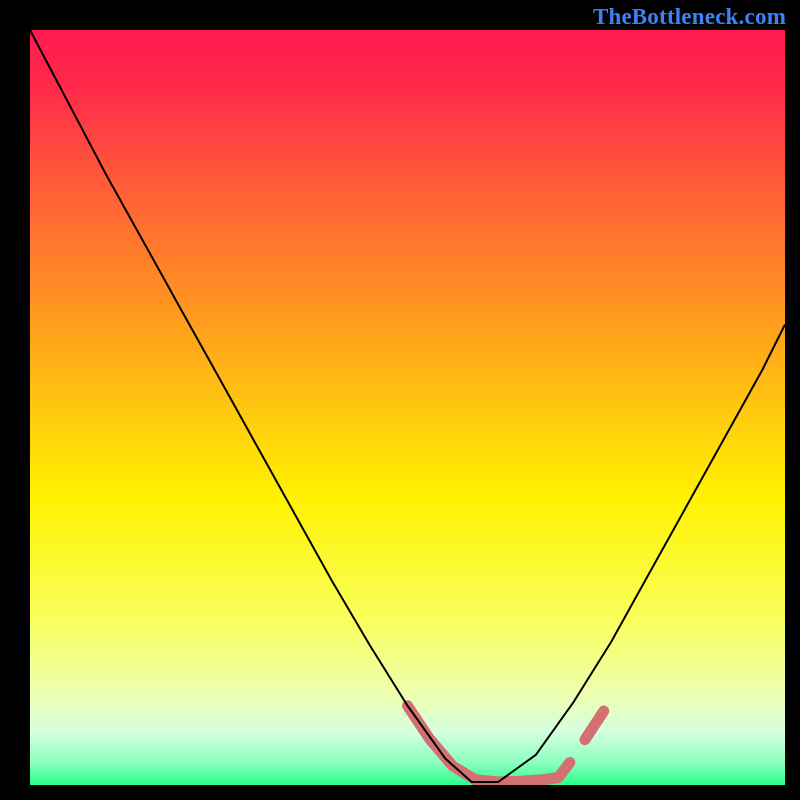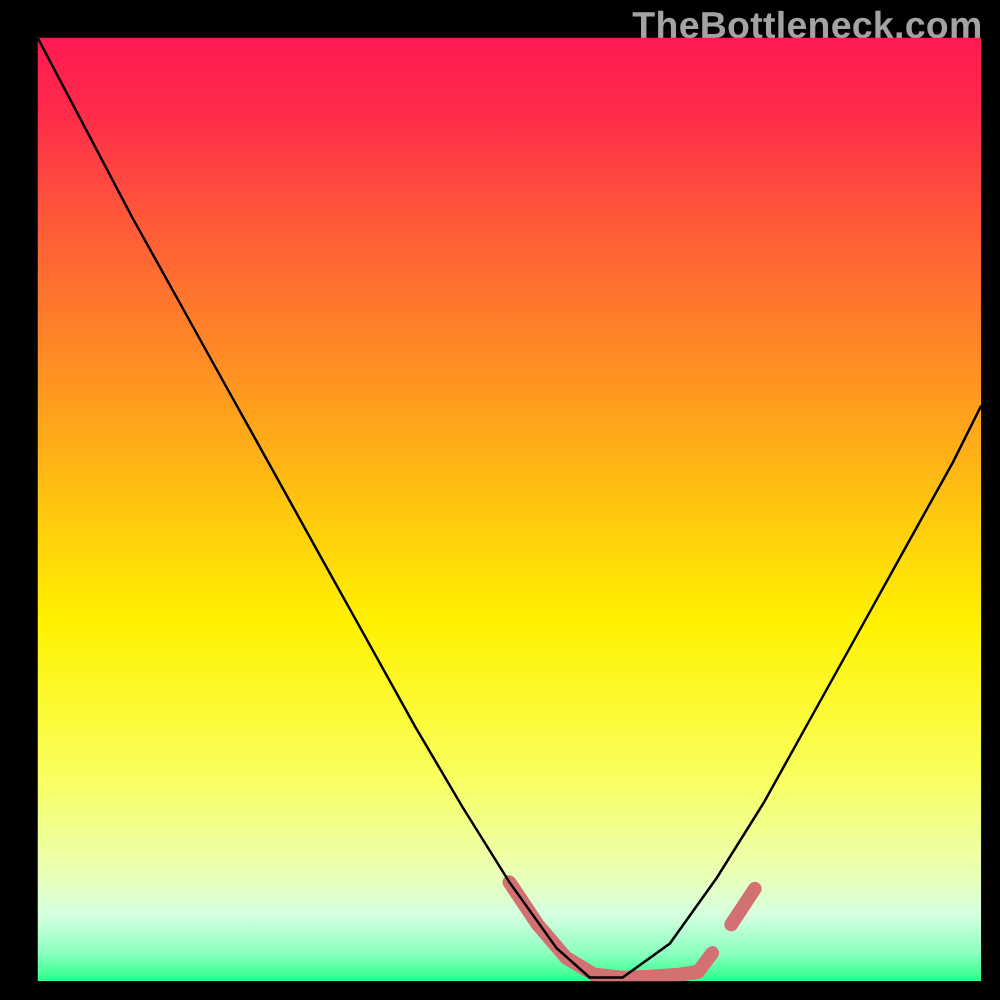--- a/index.html
+++ b/index.html
@@ -14,23 +14,23 @@
     position: absolute;
     left: 30px;
     top: 30px;
     width: 755px;
     height: 755px;
   }
   .watermark {
     position: absolute;
     top: 4px;
     right: 14px;
-    font-family: Liberation Sans, sans-serif;
-    font-size: 30px;
-    color: #a3a3a3;
+    font-family: Liberation Serif, serif;
+    font-size: 23px;
+    color: #3b82f6;
     font-weight: 600;
     letter-spacing: 0.2px;
   }
   svg {
     display: block;
   }
 </style>
 </head>
 <body>
 

